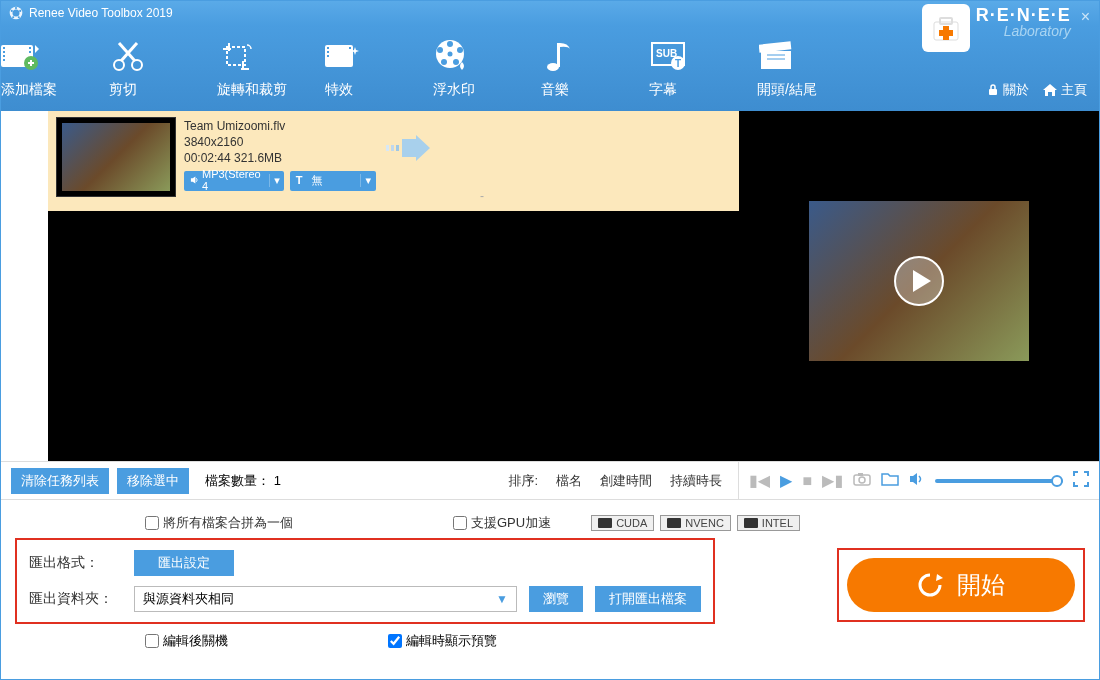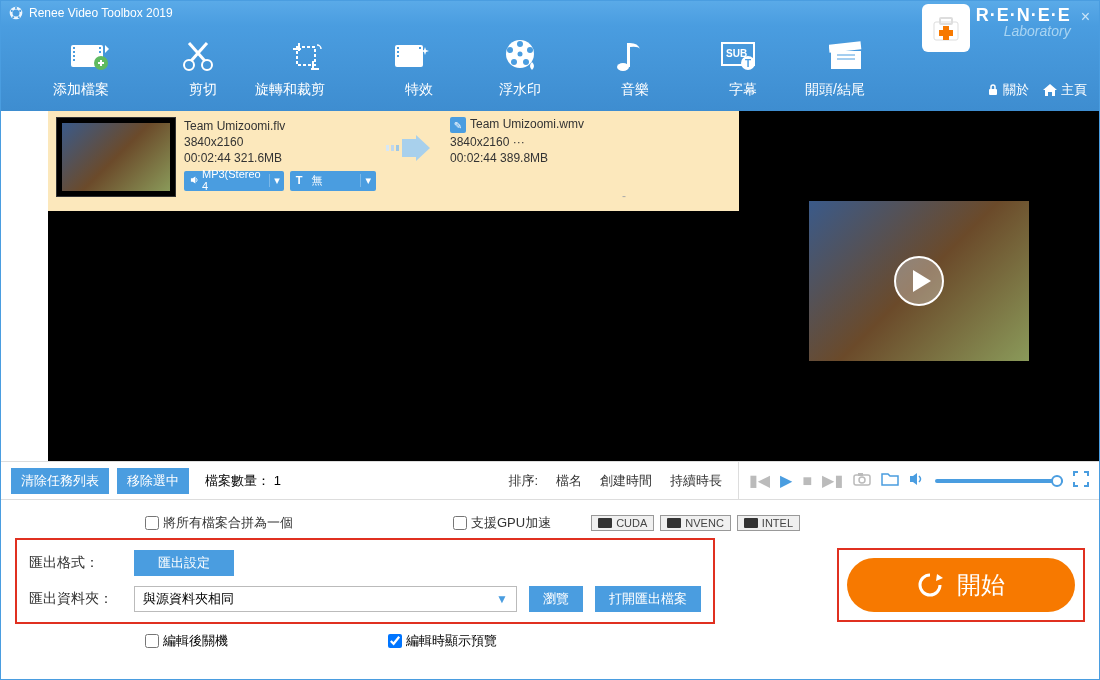--- a/index.html
+++ b/index.html
@@ -6,21 +6,21 @@
 body { font-family: "Microsoft YaHei", Arial, sans-serif; font-size: 13px; width: 1100px; height: 680px; overflow: hidden; background: #fff; border: 1px solid #4a9de0; }
 .titlebar { height: 24px; background: linear-gradient(to bottom, #5aaae8, #4a9de0); color: #fff; display: flex; align-items: center; padding: 0 8px; font-size: 12px; }
 .titlebar .logo { width: 14px; height: 14px; margin-right: 6px; }
 .topright { position: absolute; top: 6px; right: 10px; display: flex; align-items: flex-start; gap: 6px; z-index: 10; }
 .medical-box { width: 48px; height: 48px; background: #fff; border-radius: 6px; display: flex; align-items: center; justify-content: center; margin-top: -2px; }
 .brand { color: #fff; line-height: 1; }
 .brand-main { font-size: 18px; font-weight: bold; letter-spacing: 1px; }
 .brand-sub { font-size: 14px; color: #a8d4f2; font-style: italic; text-align: right; }
 .close-x { color: #cce5f7; font-size: 16px; cursor: pointer; margin-left: 4px; margin-top: 2px; }
 .toolbar { height: 86px; background: linear-gradient(to bottom, #4a9de0, #3e8dd0); display: flex; padding-top: 6px; position: relative; }
-.tool-item { width: 108px; color: #fff; text-align: center; font-size: 14px; display: flex; flex-direction: column; align-items: flex-end; justify-content: flex-end; padding-bottom: 12px; cursor: pointer; }
+.tool-item { width: 108px; color: #fff; text-align: center; font-size: 14px; display: flex; flex-direction: column; align-items: flex-start; justify-content: flex-end; padding-bottom: 12px; cursor: pointer; }
 .tool-icon { width: 38px; height: 38px; margin-bottom: 6px; display: flex; align-items: center; justify-content: center; }
 .header-links { position: absolute; right: 12px; bottom: 12px; display: flex; gap: 14px; color: #fff; font-size: 13px; align-items: center; }
 .header-links span { display: flex; align-items: center; gap: 4px; cursor: pointer; }
 .midrow { display: flex; height: 350px; }
 .filelist { flex: 1; background: #000000; overflow: hidden; margin-left: 47px; }
 .preview { width: 360px; background: #000; position: relative; }
 .preview-img { position: absolute; left: 70px; top: 90px; width: 220px; height: 160px; background: linear-gradient(135deg, #3a5a8a 0%, #6b4a2a 50%, #8a9a5a 100%); display: flex; align-items: center; justify-content: center; }
 .play-overlay { width: 50px; height: 50px; }
 .file-row { background: #fce8bc; height: 100px; display: flex; align-items: flex-start; padding: 6px 8px; gap: 8px; }
 .thumb { width: 120px; height: 80px; background: #000; display: flex; align-items: center; justify-content: center; border: 1px solid #333; }
@@ -248,25 +248,20 @@
         </div>
       </div>
       <div class="arrow-col">
         <svg width="50" height="26" viewBox="0 0 50 26">
             <rect x="4" y="10" width="3" height="6" fill="#d8e8f5"></rect>
             <rect x="9" y="10" width="3" height="6" fill="#c0d8ed"></rect>
             <rect x="14" y="10" width="3" height="6" fill="#a0c8e5"></rect>
             <path d="M20 4 h14 v-4 l14 13 l-14 13 v-4 h-14 z" fill="#a8d0ec"></path>
           </svg>
       </div>
-      <div class="out-meta">
-        <div><span class="edit-badge">✎</span><span>Team Umizoomi.wmv</span></div>
-        <div>3840x2160    ···</div>
-        <div>00:02:44  389.8MB</div>
-      </div>
       <div class="dots-col">-</div>
     </div>
   </div>
   <div class="preview">
     <div class="preview-img">
       <svg class="play-overlay" viewBox="0 0 50 50">
           <circle cx="25" cy="25" r="24" fill="rgba(255,255,255,0.3)" stroke="#fff" stroke-width="2"></circle>
           <path d="M19 14 l18 11 l-18 11 z" fill="#fff"></path>
         </svg>
     </div>

